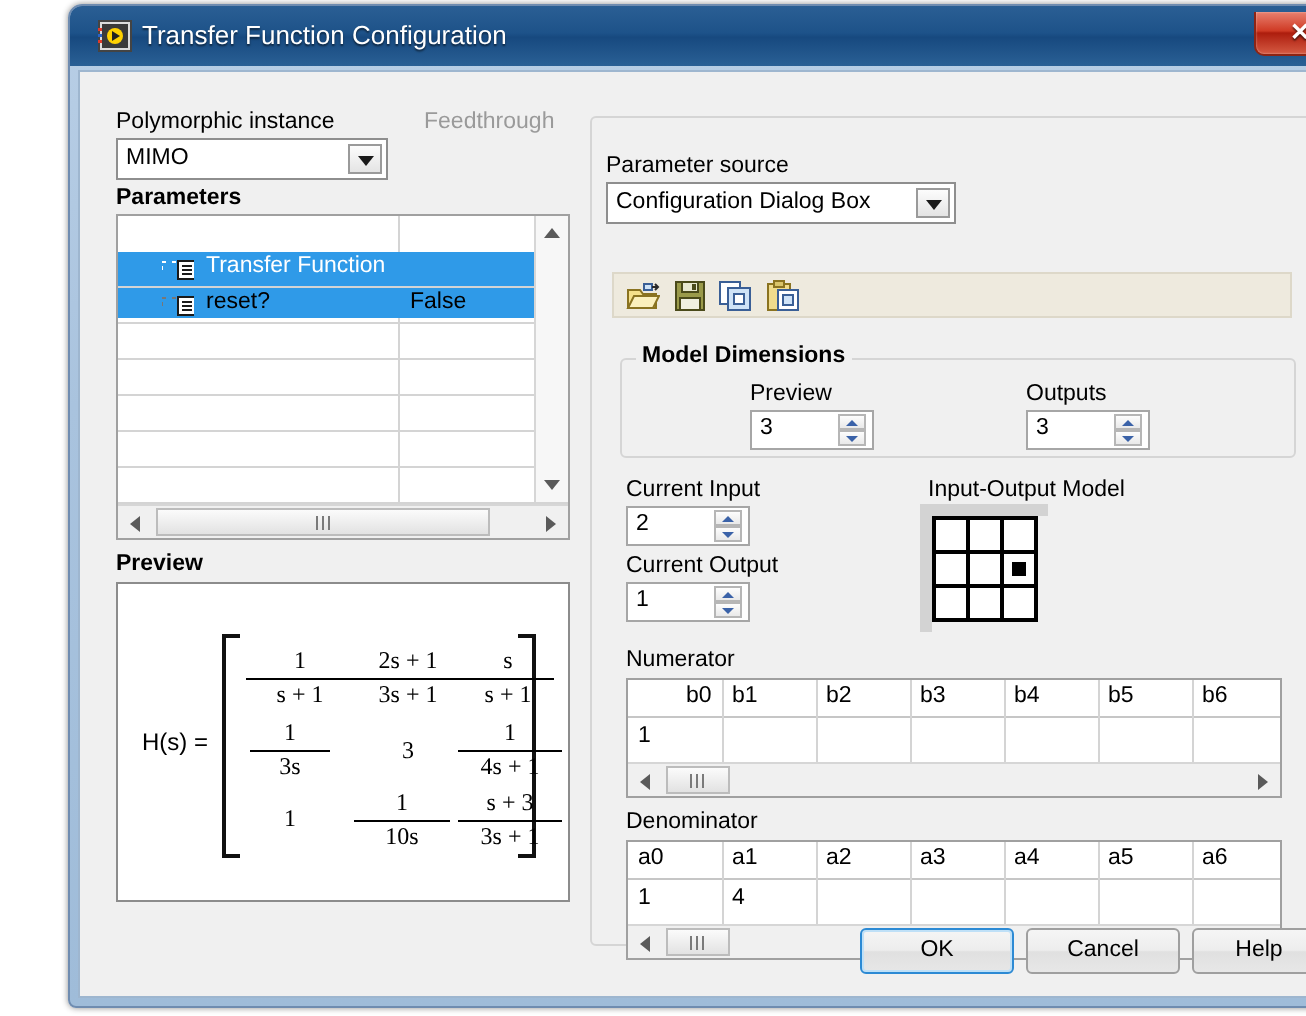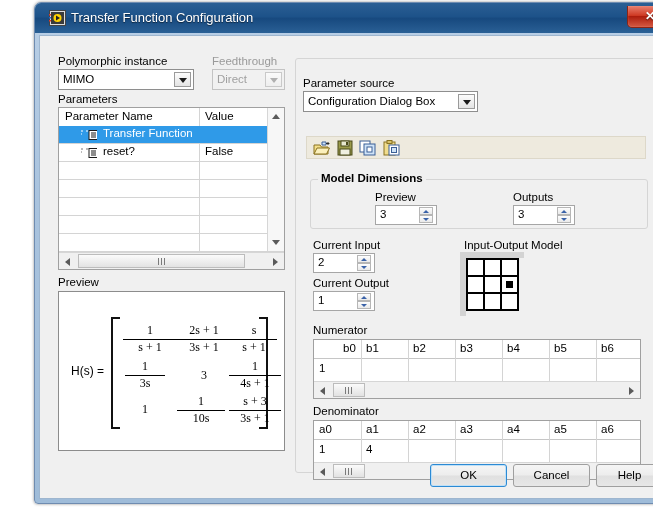--- a/index.html
+++ b/index.html
@@ -46,21 +46,21 @@
     color:#fff;font-size:12px;font-weight:bold;
     text-shadow:0 1px 1px rgba(0,0,0,.6);
   }
   
   .client{
     position:absolute;left:4px;top:32px;width:635px;height:464px;
     background:#f0f0f0;border:1px solid #9eb6cf;
     box-sizing:border-box;
   }
   .lbl{position:absolute;white-space:nowrap;}
-  .bold{font-weight:normal;}
+  .bold{font-weight:bold;}
   .disabled{color:#9a9a9a;}
 
   
   .combo{
     position:absolute;background:#fff;border:1px solid #8e8e8e;
     box-sizing:border-box;
   }
   .combo .val{position:absolute;left:4px;top:3px;font-size:11.5px;white-space:nowrap;}
   .combo .arrowbtn{
     position:absolute;right:2px;top:2px;bottom:2px;width:17px;
@@ -238,35 +238,27 @@
 
   <div class="client">
 
     <div class="lbl" style="left:18px;top:19px;">Polymorphic instance</div>
     <div class="combo" style="left:18px;top:33px;width:136px;height:21px;">
       <div class="val">MIMO</div>
       <div class="arrowbtn"></div>
     </div>
 
     <div class="lbl disabled" style="left:172px;top:19px;">Feedthrough</div>
-    <div class="combo dis" style="left:172px;top:33px;width:73px;height:21px;">
-      <div class="val">Direct</div>
-      <div class="arrowbtn"></div>
-    </div>
 
     <div class="lbl bold" style="left:18px;top:57px;">Parameters</div>
 
     <div class="tbl" style="left:18px;top:71px;width:227px;height:163px;">
-      <div class="tbl-head">
-        <div class="th" style="left:6px;">Parameter Name</div>
-        <div class="th" style="left:146px;">Value</div>
-      </div>
       <div class="vsep" style="left:140px;top:0;height:143px;"></div>
 
-      <div class="row-sel" style="left:0;top:18px;width:210px;height:17px;">
+      <div class="row-sel" style="left:0;top:18px;width:210px;height:33px;">
         <svg style="position:absolute;left:22px;top:4px;" width="16" height="10">
           <path d="M0 1 h3 M5 1 h3 M0 5 v-4" stroke="#fff" stroke-width="1" fill="none" stroke-dasharray="2 2"></path>
           <rect x="8" y="0.5" width="9" height="9" fill="#fff" stroke="#1a1a1a"></rect>
           <path d="M10 3 h5 M10 5 h5 M10 7 h5" stroke="#1a1a1a" stroke-width="1"></path>
         </svg>
         <div class="txt" style="left:44px;top:1px;">Transfer Function</div>
         <div class="txt" style="left:146px;top:1px;"></div>
       </div>
 
       <div class="hsep" style="left:0;top:35px;width:210px;"></div>

